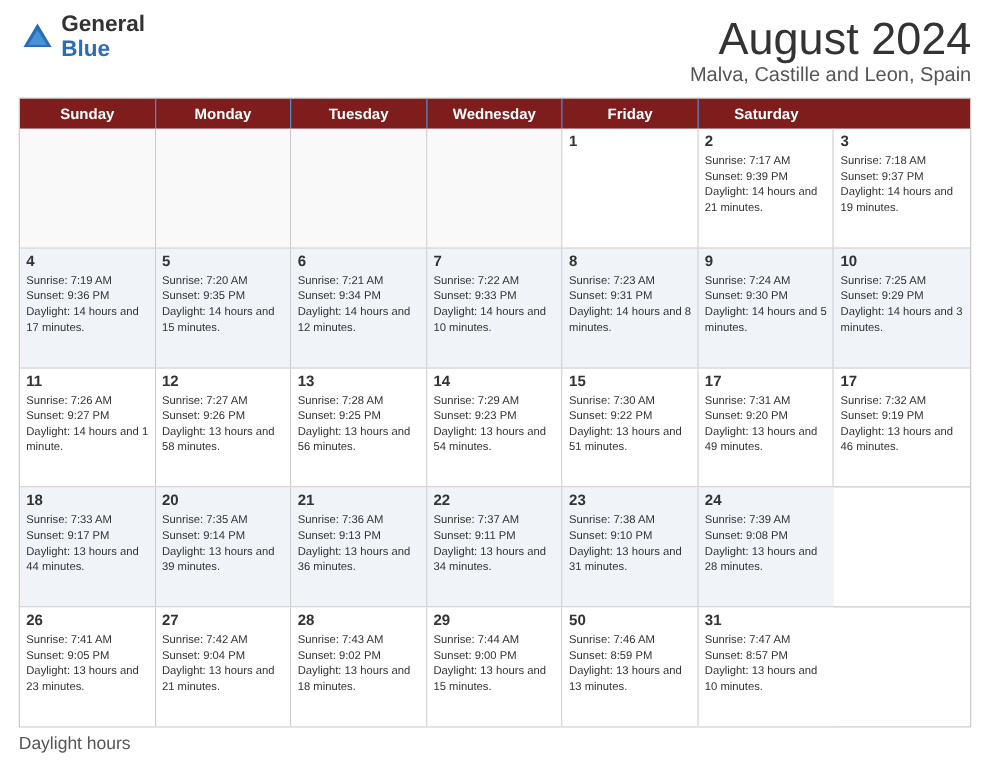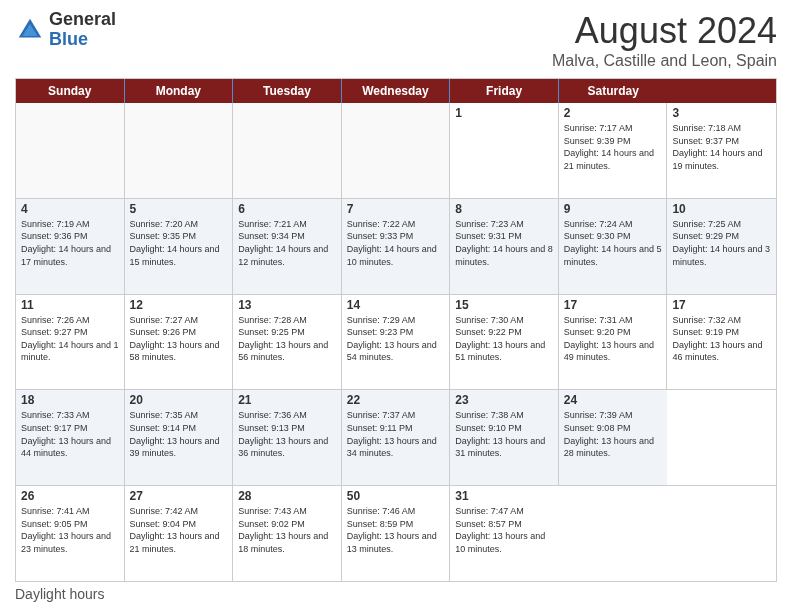--- a/index.html
+++ b/index.html
@@ -304,20 +304,26 @@
 Sunset: 9:04 PM
 Daylight: 13 hours and 21 minutes.</div>
           </div>
           <div class="cal-cell">
             <div class="day-num">28</div>
             <div class="cell-text" style="white-space: pre-line;">Sunrise: 7:43 AM
 Sunset: 9:02 PM
 Daylight: 13 hours and 18 minutes.</div>
           </div>
           <div class="cal-cell">
+            <div class="day-num">29</div>
+            <div class="cell-text" style="white-space: pre-line;">Sunrise: 7:44 AM
+Sunset: 9:00 PM
+Daylight: 13 hours and 15 minutes.</div>
+          </div>
+          <div class="cal-cell">
             <div class="day-num">50</div>
             <div class="cell-text" style="white-space: pre-line;">Sunrise: 7:46 AM
 Sunset: 8:59 PM
 Daylight: 13 hours and 13 minutes.</div>
           </div>
           <div class="cal-cell">
             <div class="day-num">31</div>
             <div class="cell-text" style="white-space: pre-line;">Sunrise: 7:47 AM
 Sunset: 8:57 PM
 Daylight: 13 hours and 10 minutes.</div>

